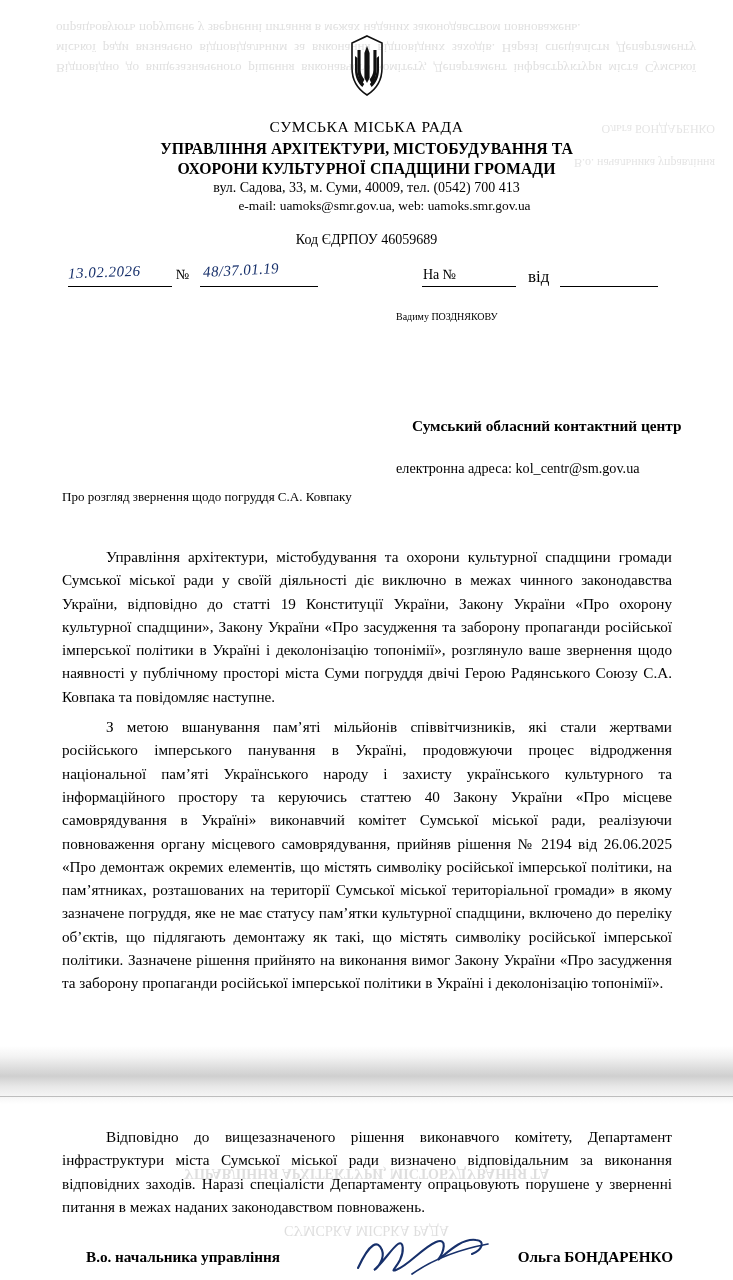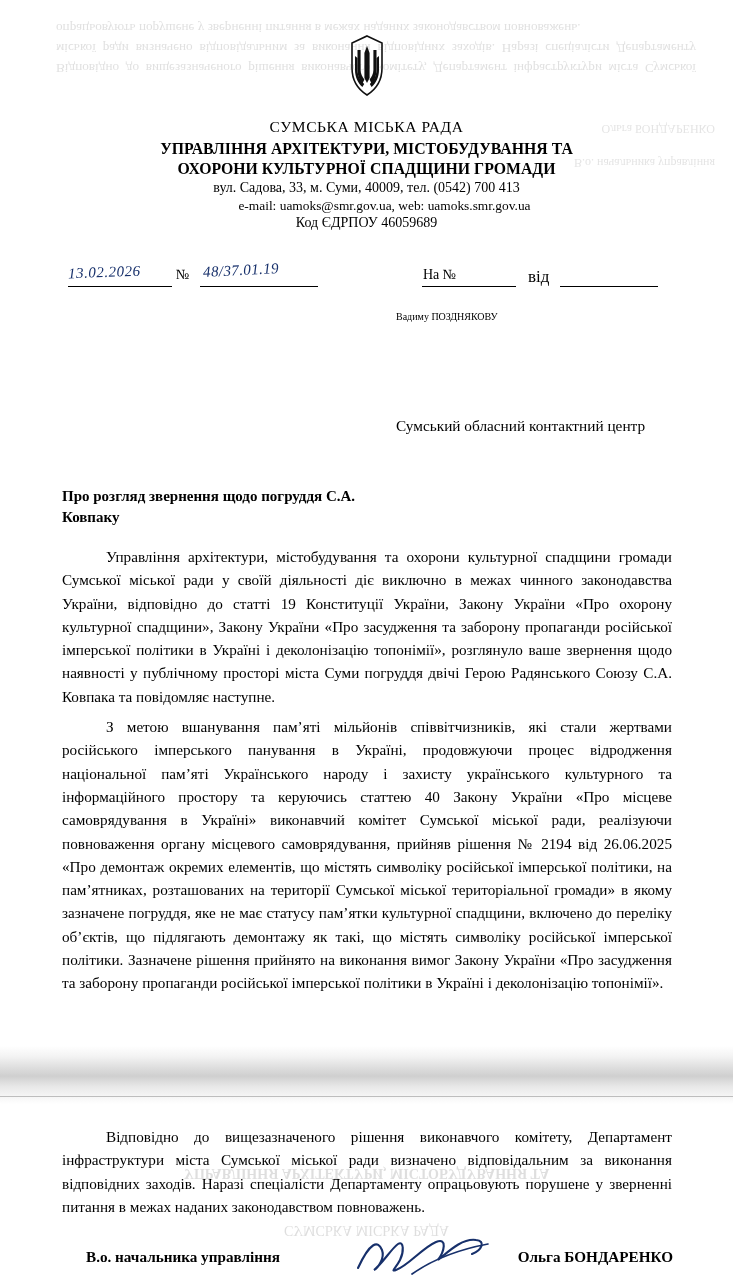--- a/index.html
+++ b/index.html
@@ -100,20 +100,21 @@
     font-size: 14px;
     line-height: 18px;
   }
   .lh-email {
     font-size: 13.4px;
     line-height: 18px;
     margin-left: 36px;
   }
   .lh-code {
     font-size: 14px;
+    margin-top: 17px;
   }
 
   
   .refline {
     position: absolute;
     top: 262px;
     left: 0;
     width: 733px;
     height: 34px;
   }
@@ -190,45 +191,45 @@
   .addressee-person {
     position: absolute;
     top: 311px;
     left: 396px;
     font-size: 10px;
     font-weight: normal;
   }
   .addressee-org {
     position: absolute;
     top: 415px;
-    left: 396px;
+    left: 412px;
     width: 306px;
     font-size: 15.3px;
-    font-weight: normal;
+    font-weight: bold;
     line-height: 22px;
     text-align: justify;
     text-align-last: left;
   }
   .addressee-email {
     position: absolute;
     top: 458px;
     left: 396px;
     width: 320px;
     font-size: 14.2px;
     line-height: 20px;
   }
 
   
   .subject {
     position: absolute;
     top: 486px;
     left: 62px;
     width: 300px;
-    font-size: 15px;
-    font-weight: bold;
+    font-size: 13px;
+    font-weight: normal;
     line-height: 21px;
   }
 
   
   .body-text {
     position: absolute;
     top: 545px;
     left: 62px;
     width: 610px;
     font-size: 15.2px;
@@ -358,20 +359,21 @@
     <span class="ref-no-value">48/37.01.19</span>
     <span class="ref-underline-2"></span>
     <span class="ref-na">На №</span>
     <span class="ref-blank-1"></span>
     <span class="ref-vid">від</span>
     <span class="ref-blank-2"></span>
   </div>
 
   <div class="addressee-person">Вадиму ПОЗДНЯКОВУ</div>
   <div class="addressee-org">Сумський обласний контактний центр</div>
+  <div class="addressee-email">електронна адреса: kol_centr@sm.gov.ua</div>
 
   <div class="subject">Про розгляд звернення щодо погруддя С.А. Ковпаку</div>
 
   <div class="body-text">
     <p>Управління архітектури, містобудування та охорони культурної спадщини громади Сумської міської ради у своїй діяльності діє виключно в межах чинного законодавства України, відповідно до статті 19 Конституції України, Закону України «Про охорону культурної спадщини», Закону України «Про засудження та заборону пропаганди російської імперської політики в Україні і деколонізацію топонімії», розглянуло ваше звернення щодо наявності у публічному просторі міста Суми погруддя двічі Герою Радянського Союзу С.А. Ковпака та повідомляє наступне.</p>
     <p>З метою вшанування пам’яті мільйонів співвітчизників, які стали жертвами російського імперського панування в Україні, продовжуючи процес відродження національної пам’яті Українського народу і захисту українського культурного та інформаційного простору та керуючись статтею 40 Закону України «Про місцеве самоврядування в Україні» виконавчий комітет Сумської міської ради, реалізуючи повноваження органу місцевого самоврядування, прийняв рішення № 2194 від 26.06.2025 «Про демонтаж окремих елементів, що містять символіку російської імперської політики, на пам’ятниках, розташованих на території Сумської міської територіальної громади» в якому зазначене погруддя, яке не має статусу пам’ятки культурної спадщини, включено до переліку об’єктів, що підлягають демонтажу як такі, що містять символіку російської імперської політики. Зазначене рішення прийнято на виконання вимог Закону України «Про засудження та заборону пропаганди російської імперської політики в Україні і деколонізацію топонімії».</p>
   </div>
 
   <div class="seam"></div>
   <div class="seam-line"></div>

